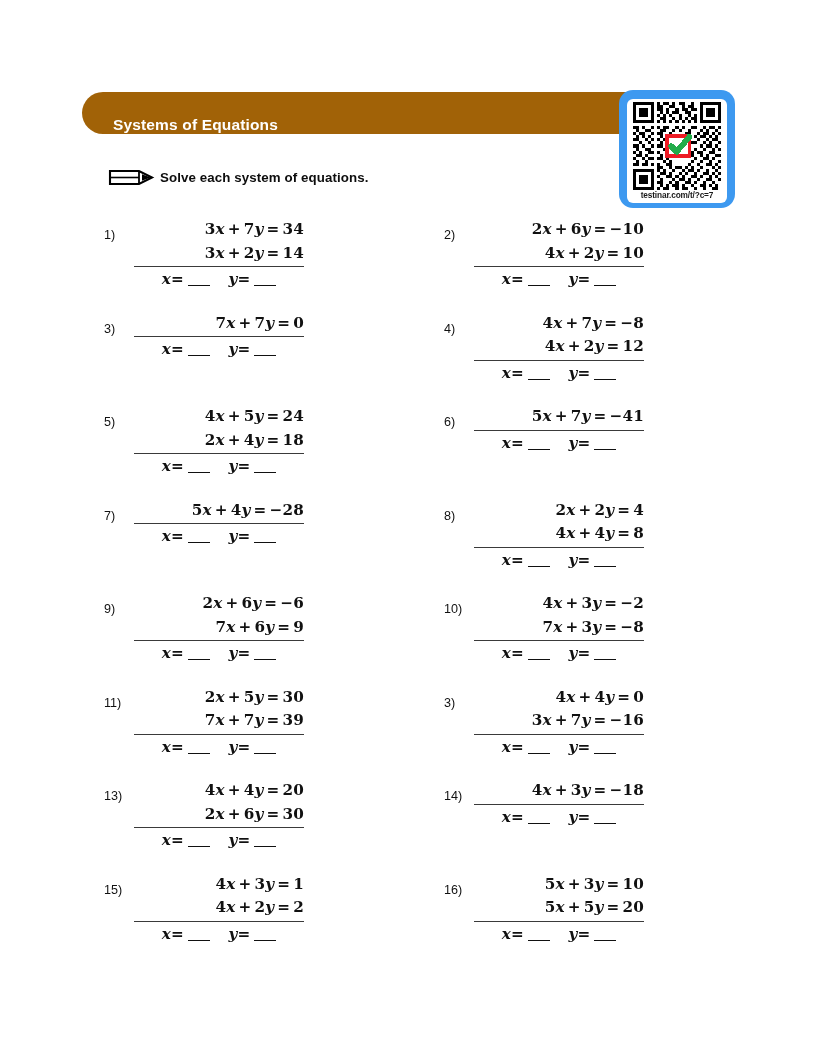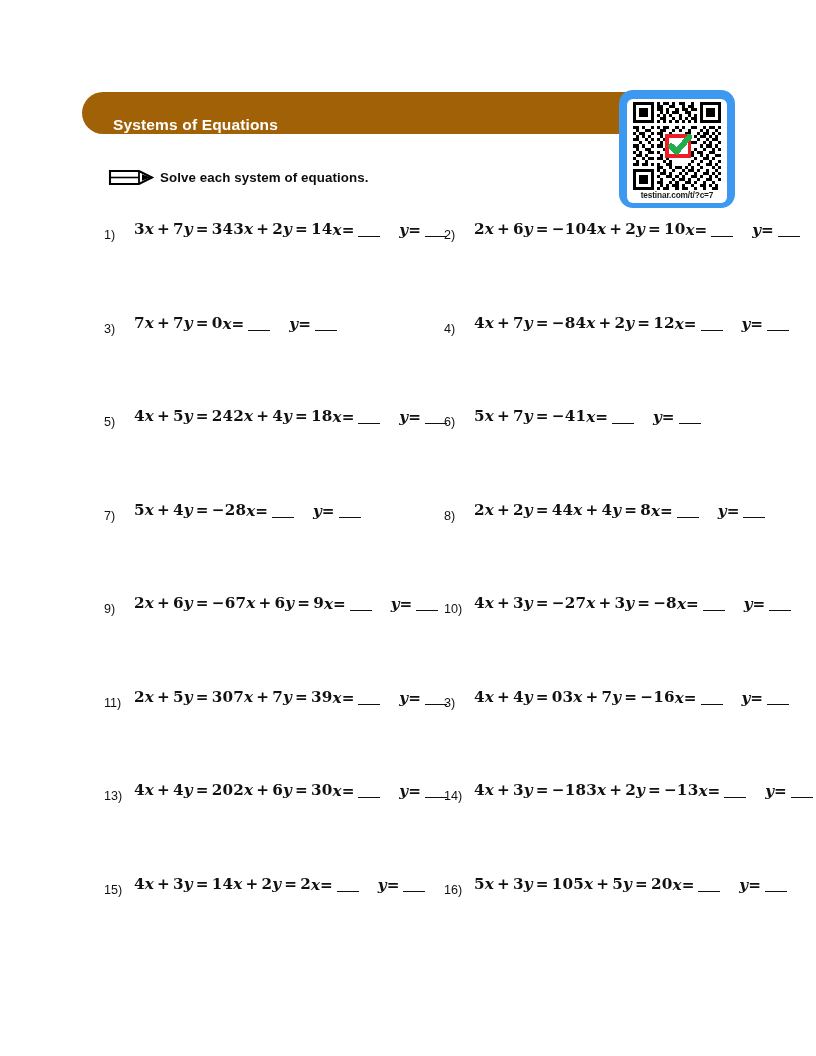--- a/index.html
+++ b/index.html
@@ -136,21 +136,21 @@
     width: 30px;
     flex: 0 0 auto;
     padding-top: 10px;
     text-align: left;
     white-space: nowrap;
   }
   .problem-body {
     flex: 0 0 auto;
     width: 170px;
     display: flex;
-    flex-direction: row;
+    flex-direction: column;
     align-items: stretch;
   }
   .eq {
     font-family: "DejaVu Serif", "Liberation Serif", serif;
     font-weight: bold;
     font-size: 15.2px;
     color: #111111;
     text-align: right;
     line-height: 23.5px;
     white-space: nowrap;
@@ -608,21 +608,20 @@
         <div class="answer-line">
           <span><span class="var">x</span><span class="op">=</span><span class="blank"></span></span>
           <span><span class="var">y</span><span class="op">=</span><span class="blank"></span></span>
         </div>
       </div>
     </div>
     <div class="problem">
       <div class="problem-number">14)</div>
       <div class="problem-body">
         <div class="eq"><span class="num">4</span><span class="var">x</span><span class="op">+</span><span class="num">3</span><span class="var">y</span><span class="op">=</span><span class="num">−18</span></div>
-        <div class="eq"><span class="num">3</span><span class="var">x</span><span class="op">+</span><span class="num">2</span><span class="var">y</span><span class="op">=</span><span class="num">−13</span></div>
         <div class="rule"></div>
         <div class="answer-line">
           <span><span class="var">x</span><span class="op">=</span><span class="blank"></span></span>
           <span><span class="var">y</span><span class="op">=</span><span class="blank"></span></span>
         </div>
       </div>
     </div>
     <div class="problem">
       <div class="problem-number">15)</div>
       <div class="problem-body">

